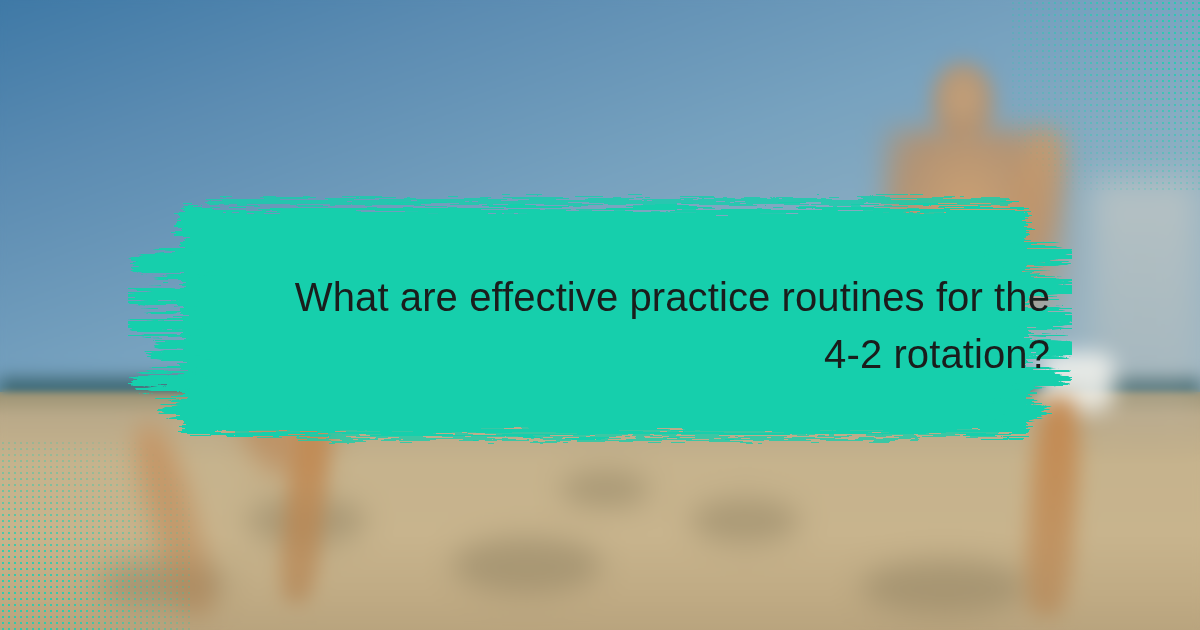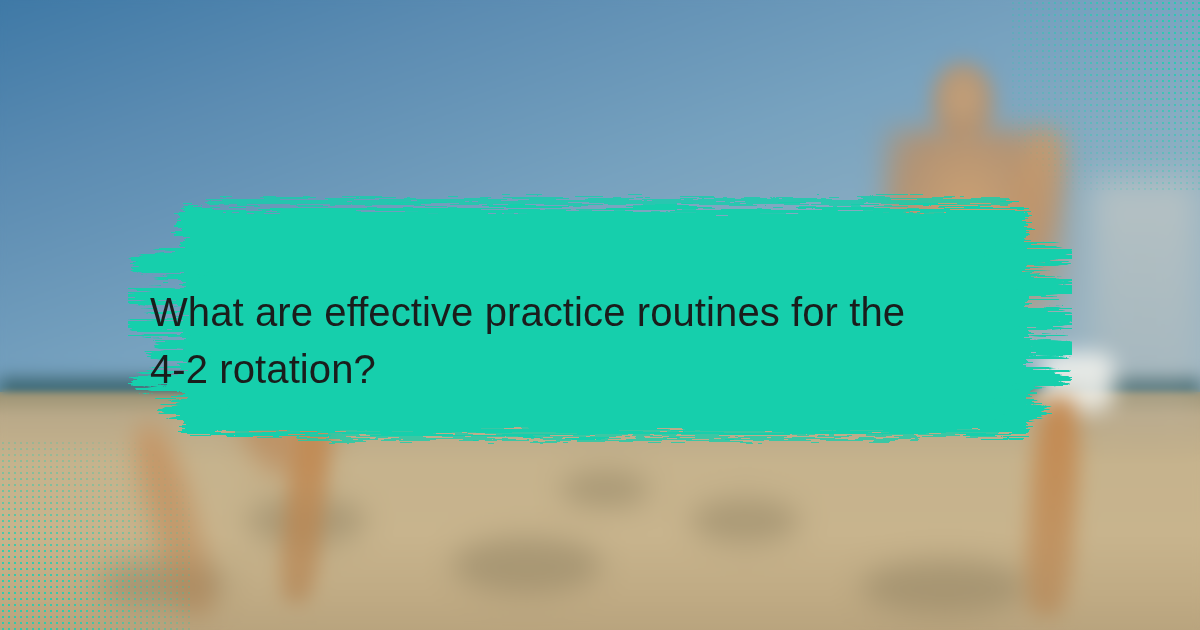--- a/index.html
+++ b/index.html
@@ -199,23 +199,23 @@
   .brush-wrap {
     position:absolute;
     left:128px; top:186px;
     width:944px; height:258px;
   }
   .brush-wrap svg { display:block; width:100%; height:100%; }
 
   
   .headline {
     position:absolute;
-    left:150px; top:284px;
+    left:150px; top:269px;
     width:900px;
-    text-align:left;
+    text-align:right;
     color:#1a1d1c;
     font-family:"Liberation Sans", sans-serif;
     font-size:40px;
     font-weight:400;
     line-height:57px;
     letter-spacing:0.1px;
     white-space:pre-line;
   }
 </style>
 </head>

